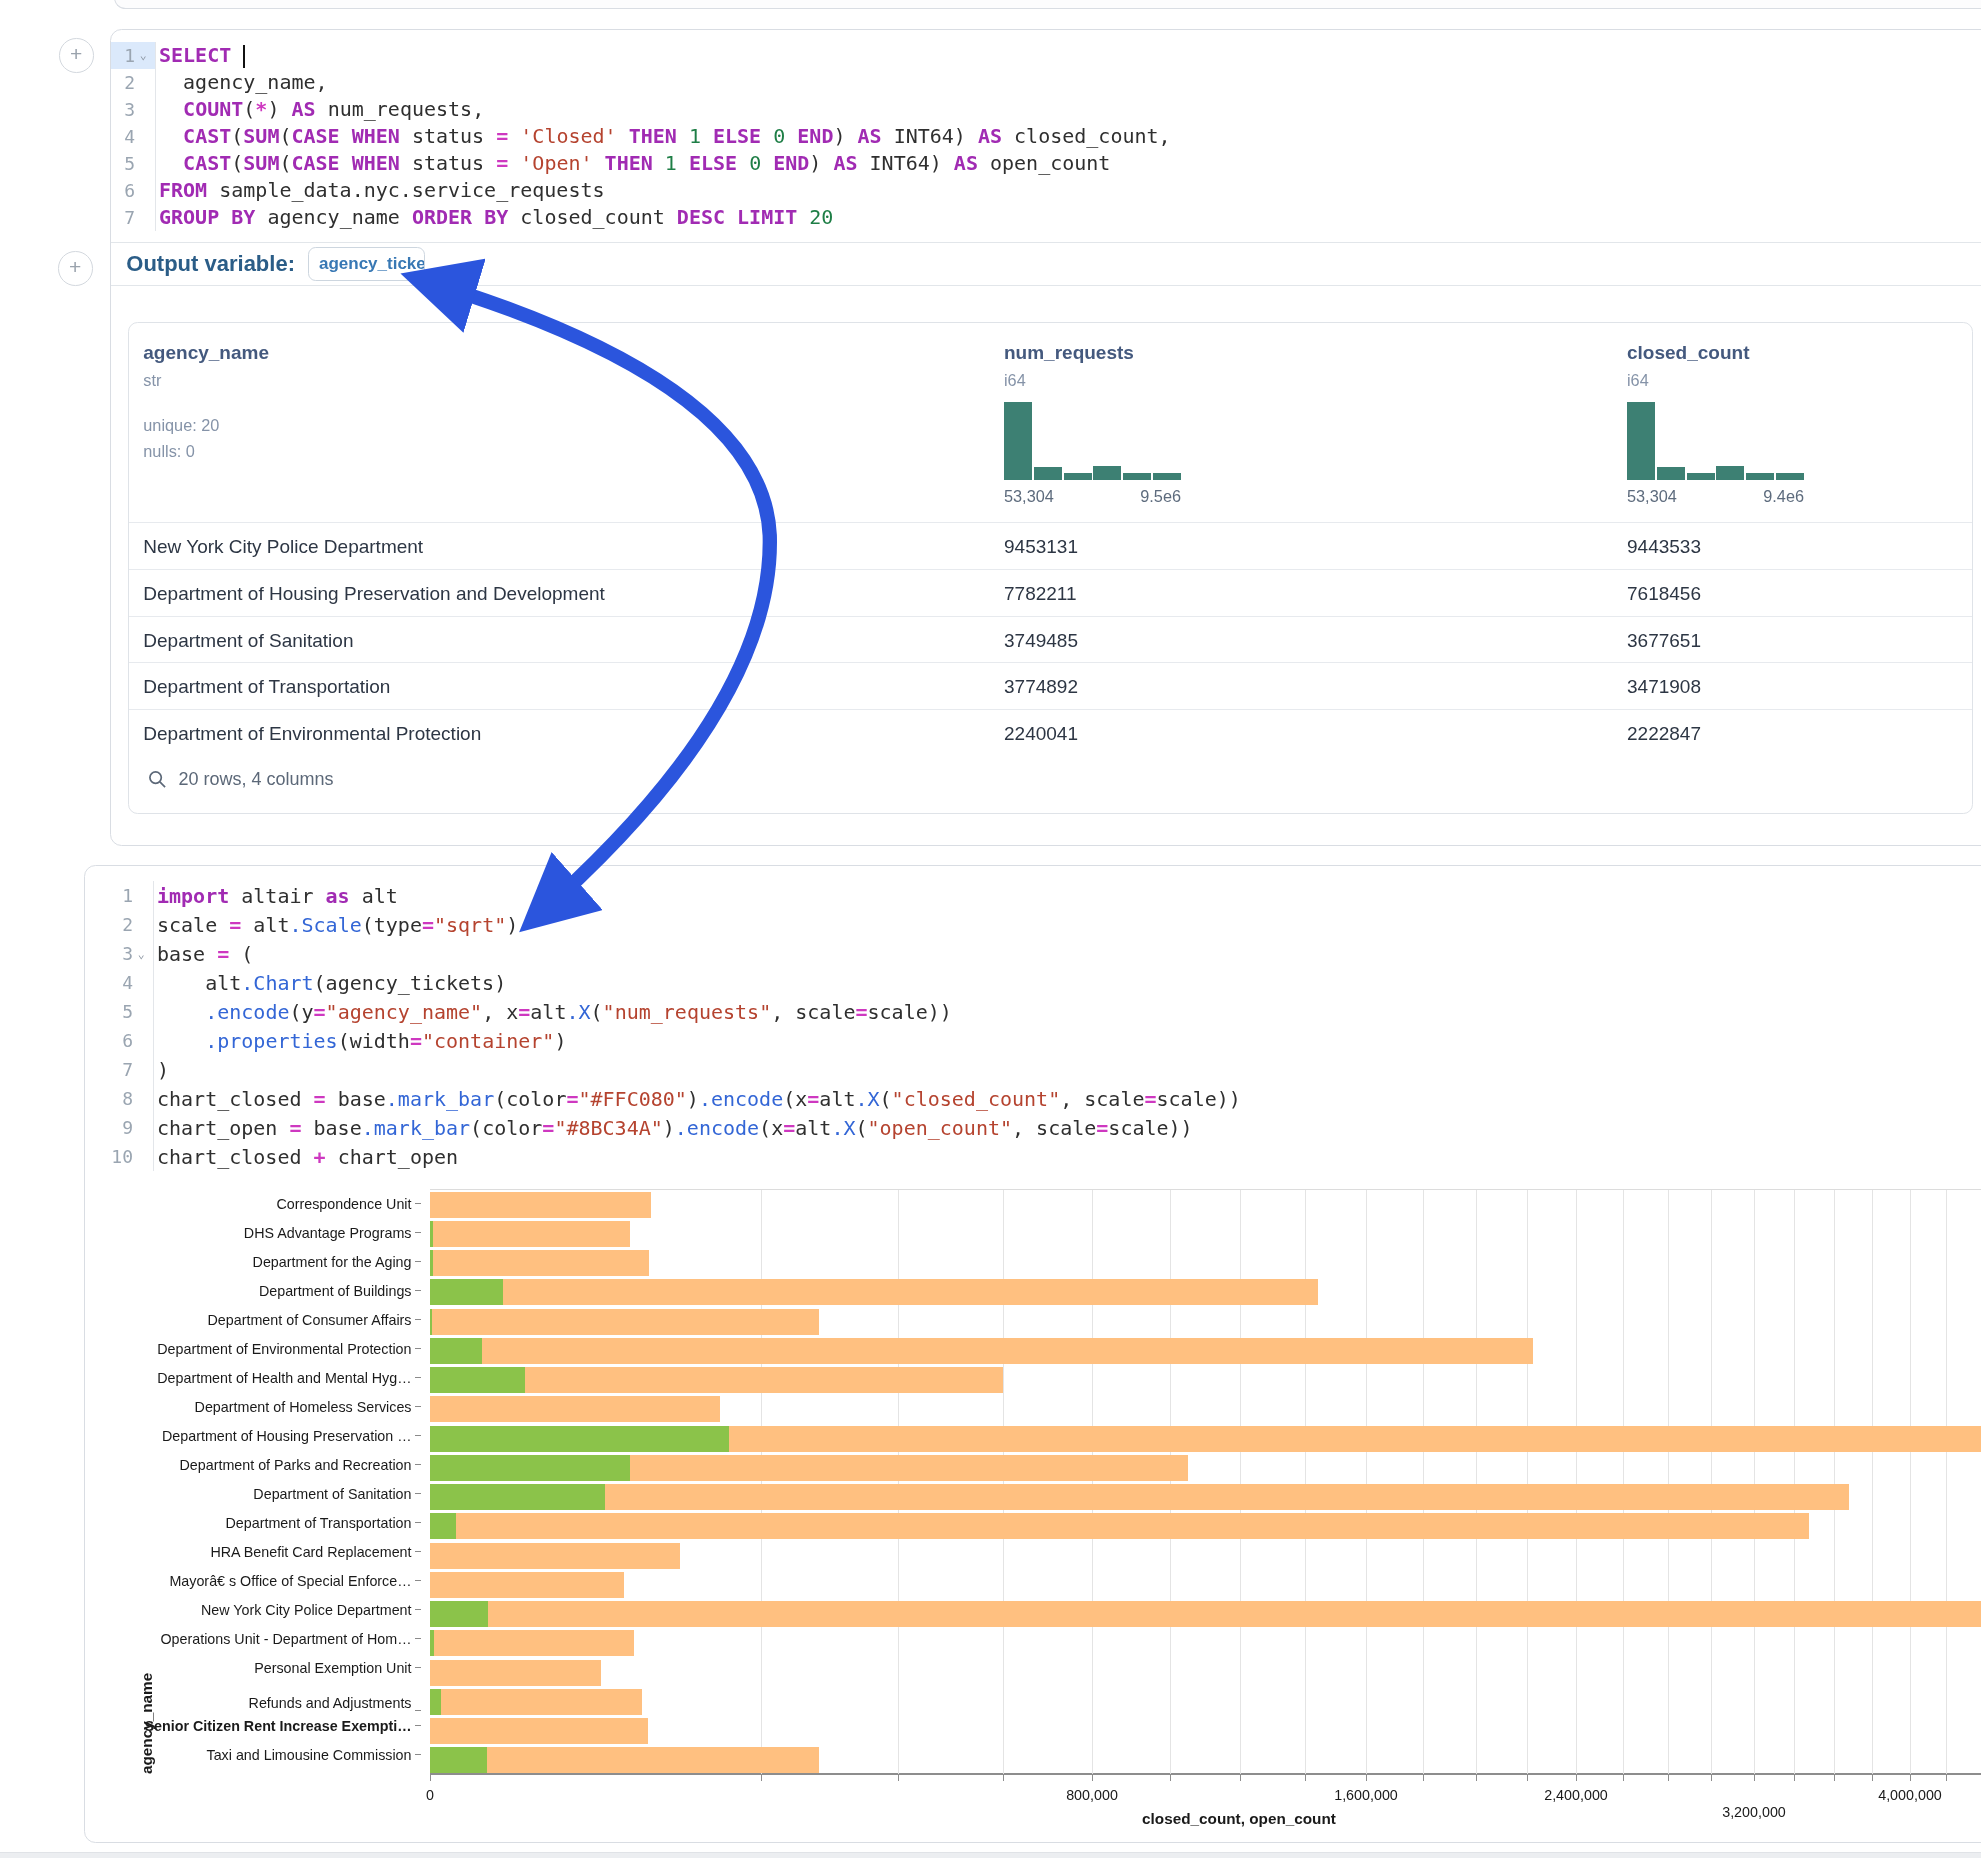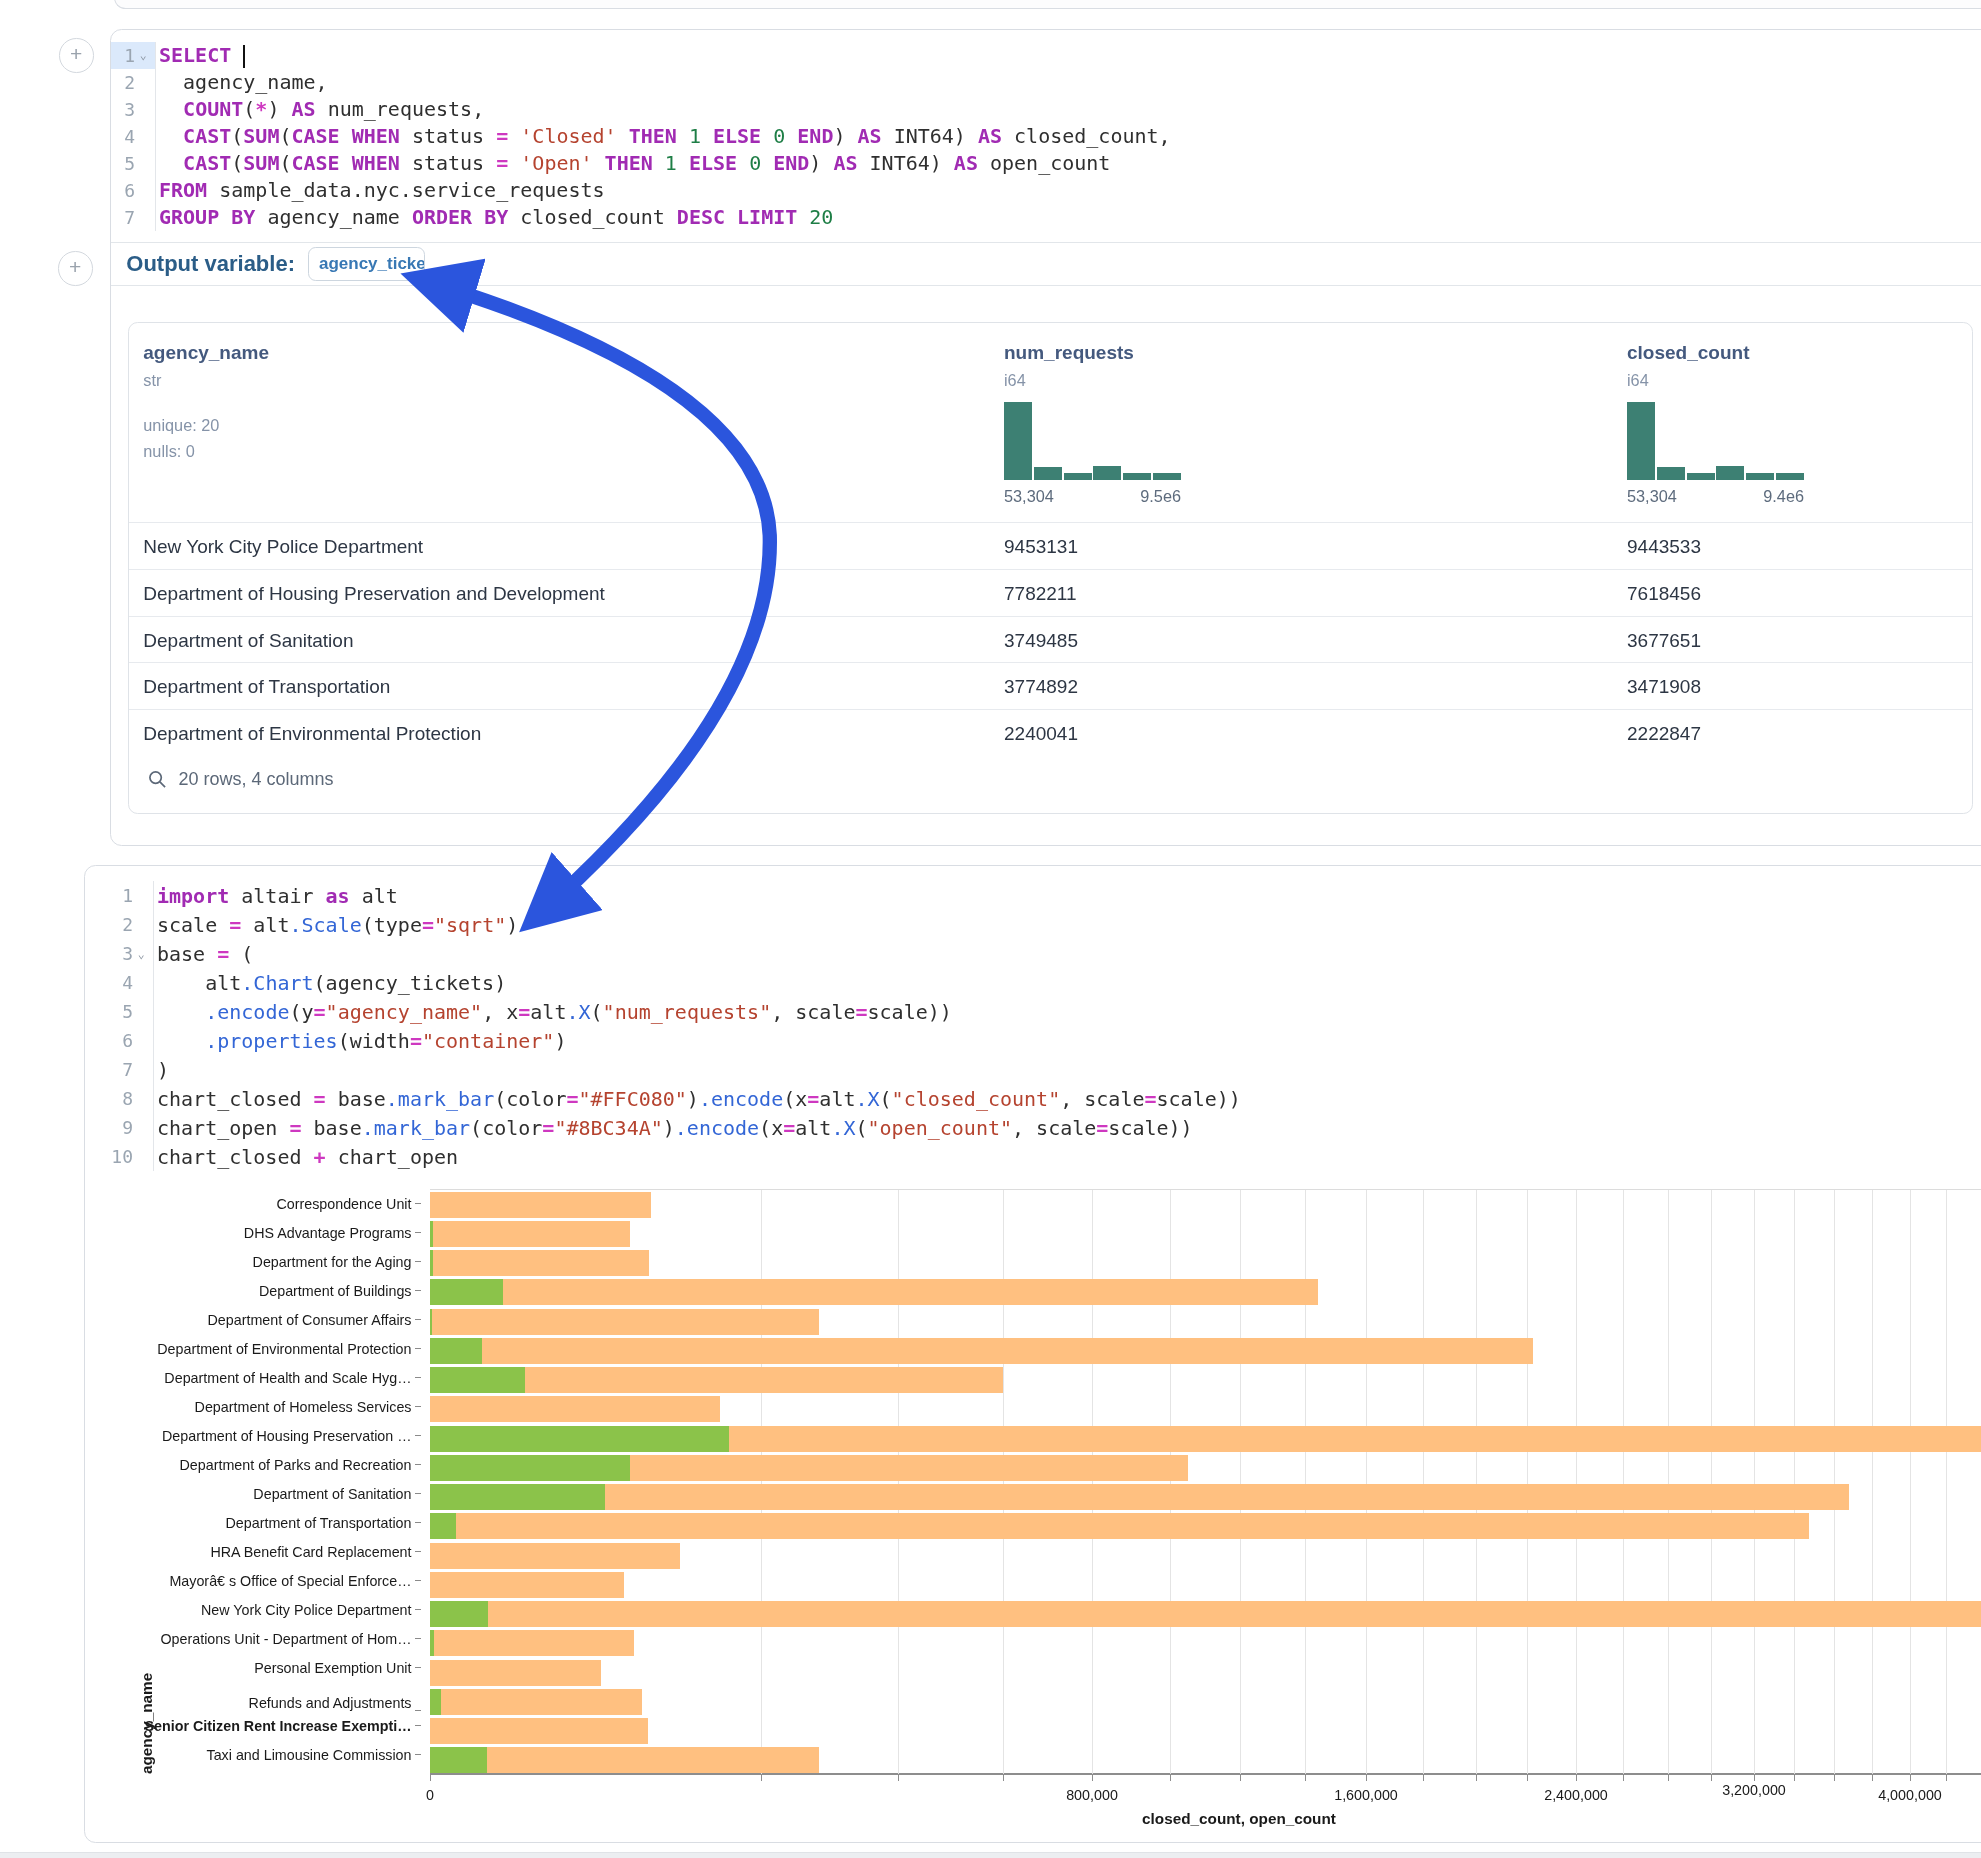--- a/index.html
+++ b/index.html
@@ -200,21 +200,21 @@
         </div>
         <div class="ylab-row" style="height: 29px;">
           <span class="yl">Department of Consumer Affairs</span>
           <span class="ytick"></span>
         </div>
         <div class="ylab-row" style="height: 29px;">
           <span class="yl">Department of Environmental Protection</span>
           <span class="ytick"></span>
         </div>
         <div class="ylab-row" style="height: 29px;">
-          <span class="yl">Department of Health and Scale Hyg…</span>
+          <span class="yl">Department of Health and Mental Hyg…</span>
           <span class="ytick"></span>
         </div>
         <div class="ylab-row" style="height: 29px;">
           <span class="yl">Department of Homeless Services</span>
           <span class="ytick"></span>
         </div>
         <div class="ylab-row" style="height: 29px;">
           <span class="yl">Department of Housing Preservation …</span>
           <span class="ytick"></span>
         </div>
@@ -341,21 +341,21 @@
         <div class="xtick" style="left: 1324px; top: 0px;"></div>
         <div class="xtick" style="left: 1364px; top: 0px;"></div>
         <div class="xtick" style="left: 1404px; top: 0px;"></div>
         <div class="xtick" style="left: 1442px; top: 0px;"></div>
         <div class="xtick" style="left: 1480px; top: 0px;"></div>
         <div class="xtick" style="left: 1516px; top: 0px;"></div>
         <div class="xlab" style="left: 0px; top: 13.4px;">0</div>
         <div class="xlab" style="left: 662px; top: 13.4px;">800,000</div>
         <div class="xlab" style="left: 936px; top: 13.4px;">1,600,000</div>
         <div class="xlab" style="left: 1146px; top: 13.4px;">2,400,000</div>
-        <div class="xlab" style="left: 1324px; top: 8px;">3,200,000</div>
+        <div class="xlab" style="left: 1324px; top: 30px;">3,200,000</div>
         <div class="xlab" style="left: 1480px; top: 13.4px;">4,000,000</div>
       </div>
     <div class="axis-title-x" style="left:1154px;top:944px;">closed_count, open_count</div>
   </div>
 </div>
 
 <svg class="arrow-svg" width="1982" height="1858" viewBox="0 0 2073 1944">
   <defs>
     <marker id="ah" viewBox="0 0 10 10" refX="7.5" refY="5" markerWidth="5.4" markerHeight="5.4" orient="auto-start-reverse">
       <path d="M0,0 L10,5 L0,10 z" fill="#2b55dd"></path>

